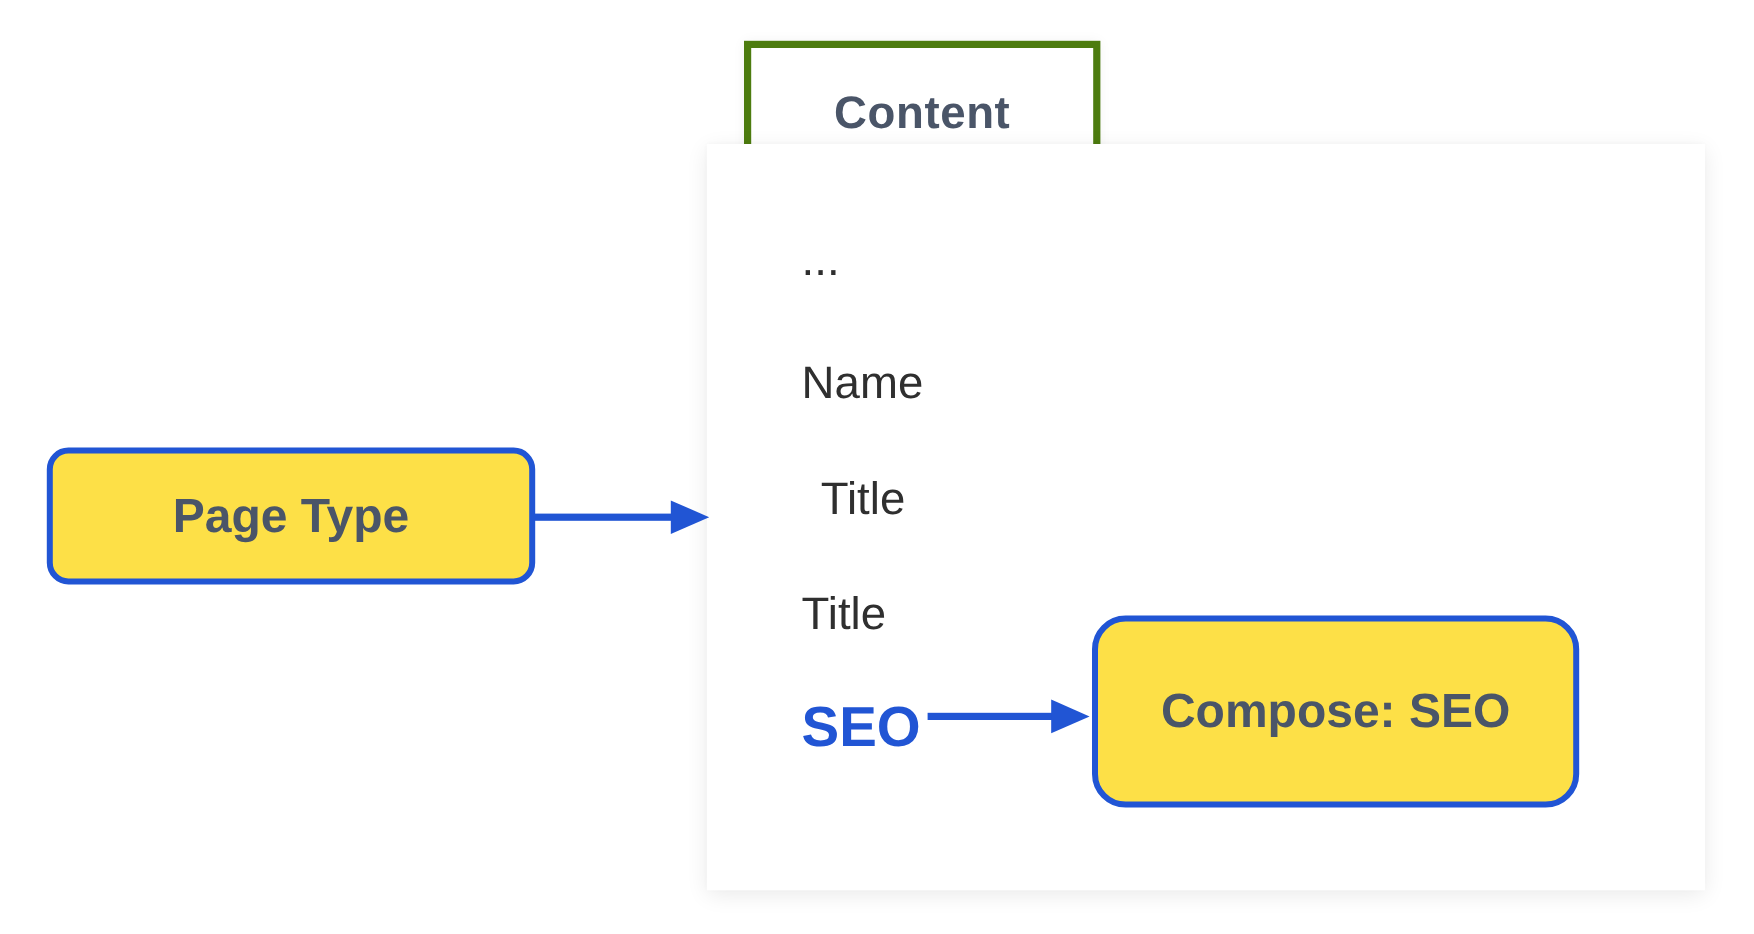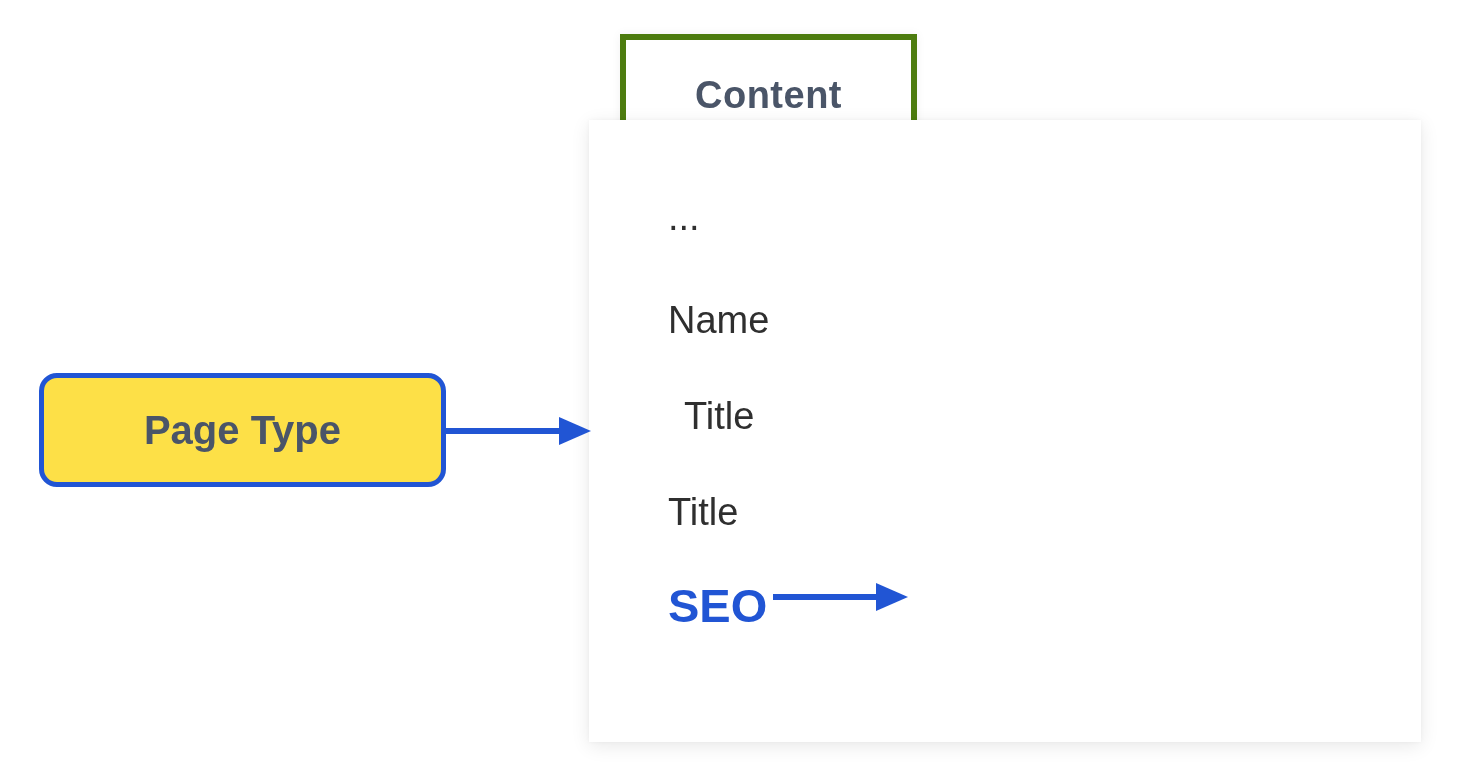--- a/index.html
+++ b/index.html
@@ -146,14 +146,17 @@
   <div class="blue-box page-type-box">
     <span class="box-label">Page Type</span>
   </div>
 
   <div class="arrow-line arrow1-line"></div>
   <div class="arrow-head arrow1-head"></div>
 
   <div class="arrow-line arrow2-line"></div>
   <div class="arrow-head arrow2-head"></div>
 
+  <div class="blue-box compose-seo-box">
+    <span class="box-label">Compose: SEO</span>
+  </div>
 
 </div>
 
 </body></html>

